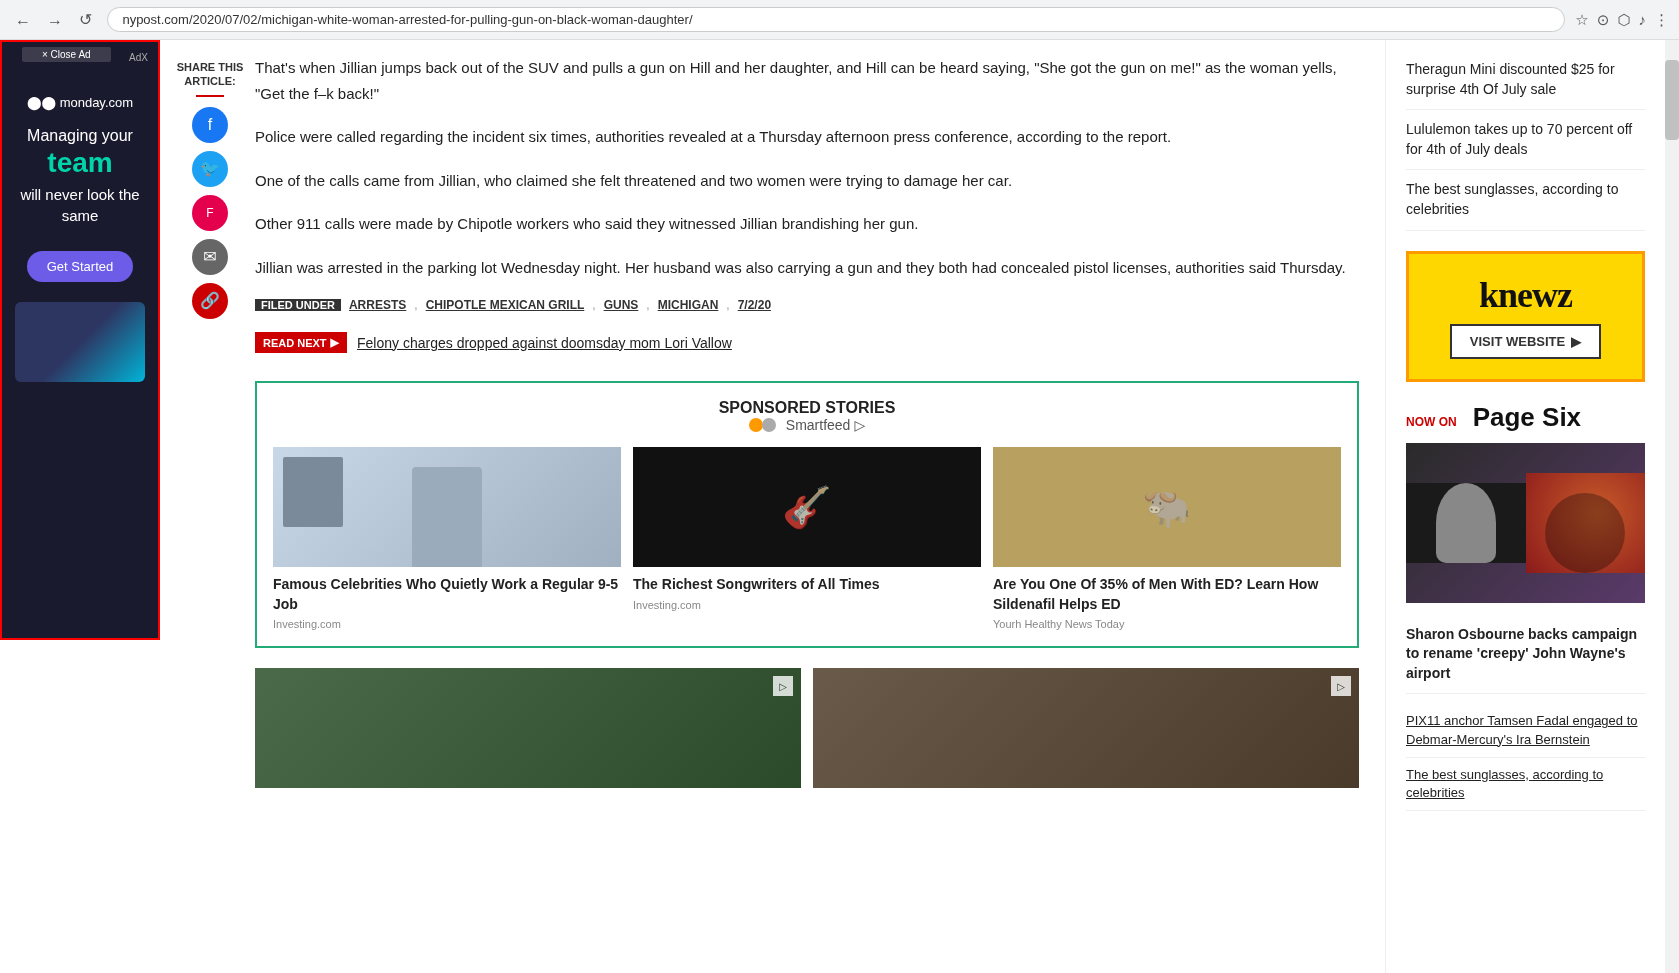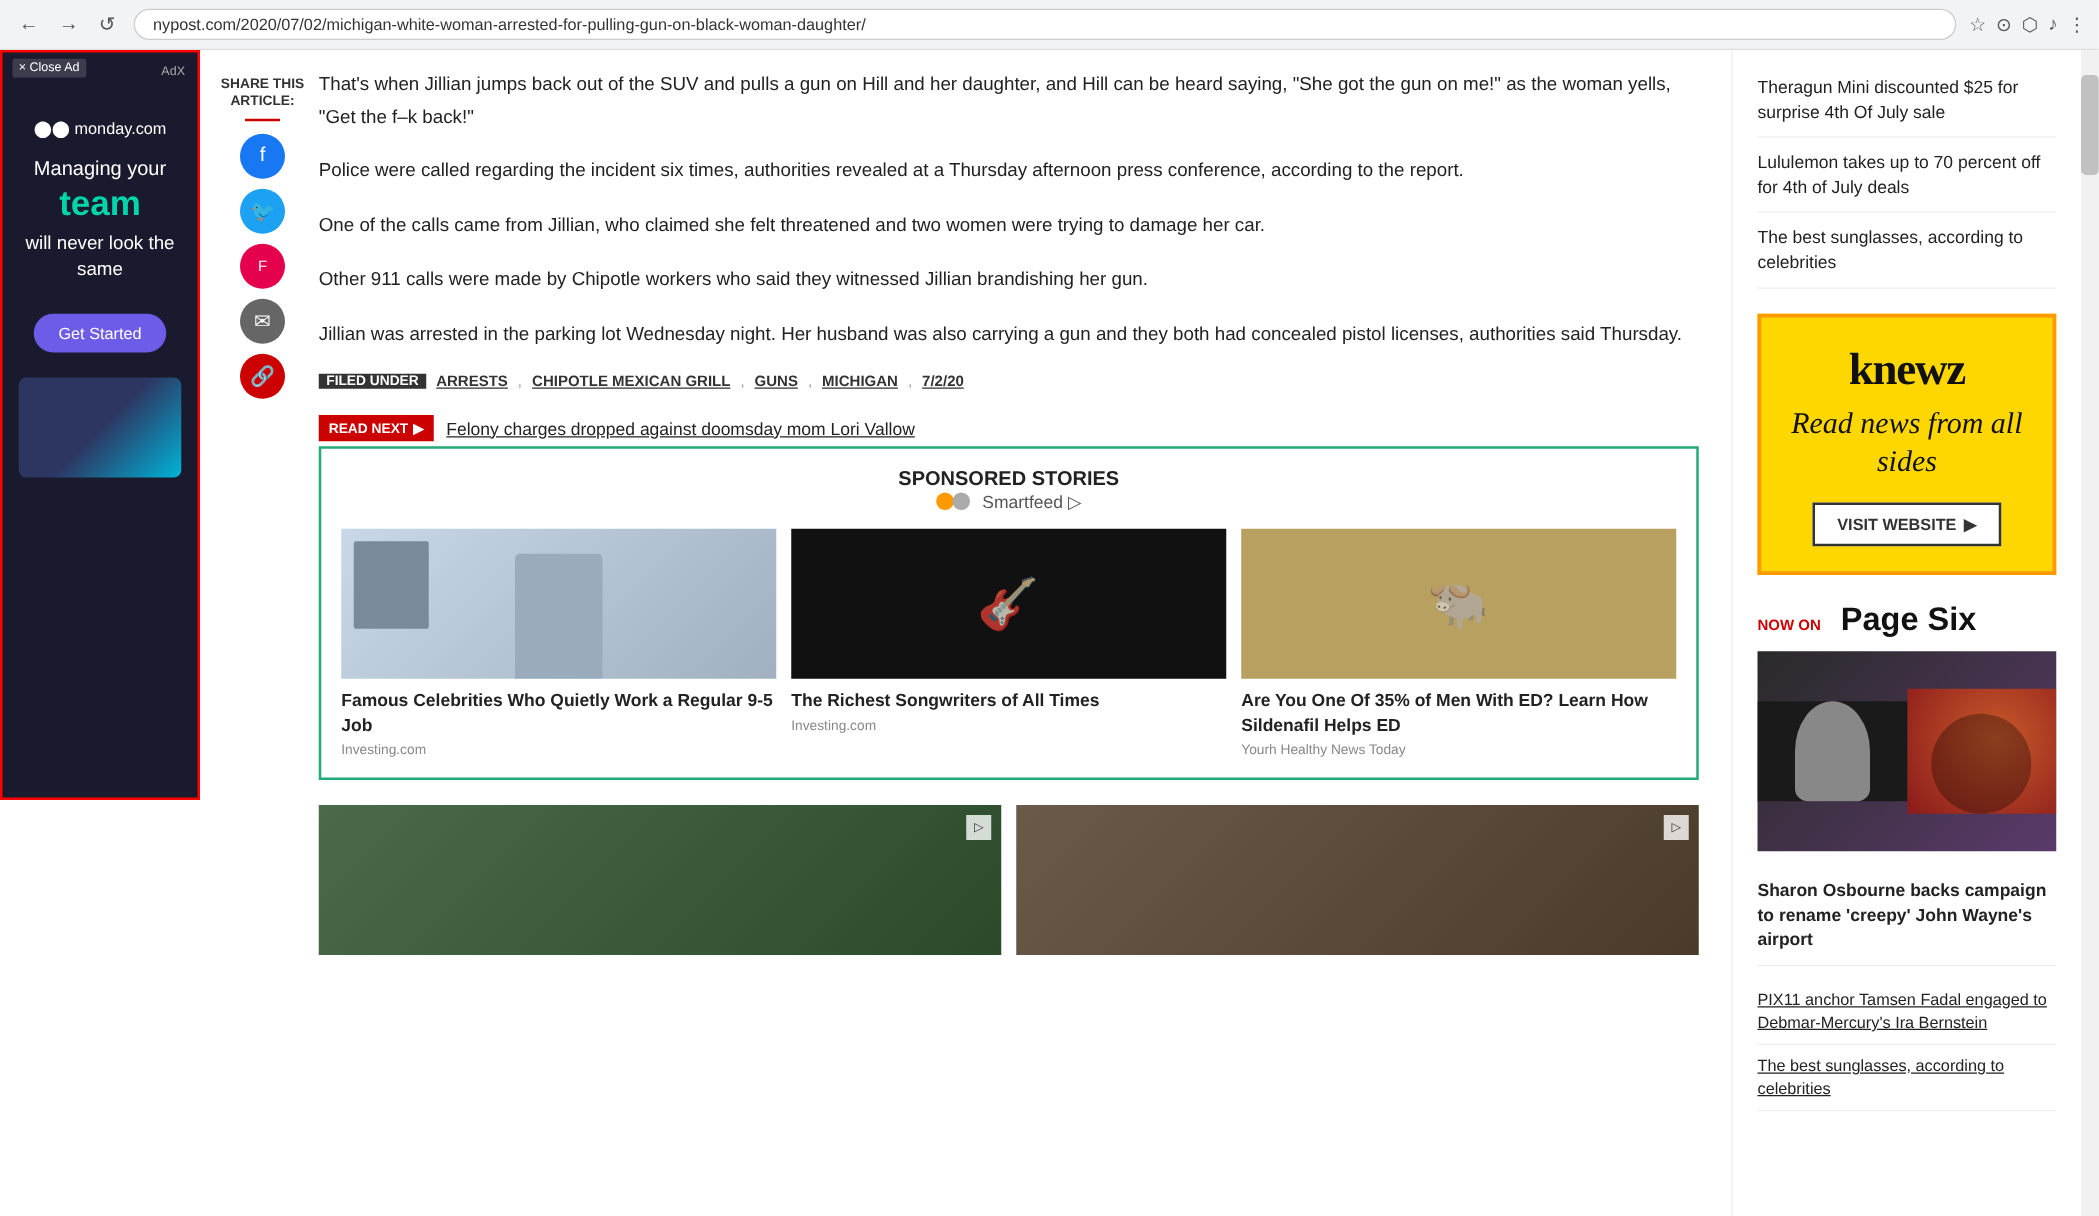--- a/index.html
+++ b/index.html
@@ -18,21 +18,21 @@
 
     .page-layout { display: flex; position: relative; }
 
     
     .left-ad {
       position: fixed; left: 0; top: 40px; width: 160px; height: 600px; z-index: 100;
       border: 2px solid red; background: #1a1a2e;
       display: flex; flex-direction: column; align-items: center; padding: 10px; overflow: hidden;
     }
     .close-ad-btn {
-      position: absolute; top: 5px; left: 8px; background: rgba(255,255,255,0.15); border: none; color: #fff; font-size: 10px; cursor: pointer; padding: 2px 5px; border-radius: 2px;
+      position: absolute; top: 5px; left: 20px; background: rgba(255,255,255,0.15); border: none; color: #fff; font-size: 10px; cursor: pointer; padding: 2px 20px; border-radius: 2px;
     }
     .ad-x-img { font-size: 10px; color: #aaa; align-self: flex-end; margin-bottom: 4px; }
     .monday-logo { color: #fff; font-size: 13px; margin-top: 28px; }
     .ad-headline { color: #fff; font-size: 16px; text-align: center; margin-top: 15px; line-height: 1.4; }
     .ad-team { color: #00d4aa; font-size: 28px; font-weight: bold; }
     .ad-subtext { color: #fff; font-size: 15px; text-align: center; margin-top: 5px; line-height: 1.4; }
     .ad-cta-btn { background: #6c5ce7; color: #fff; border: none; border-radius: 20px; padding: 8px 20px; font-size: 13px; cursor: pointer; margin-top: 25px; }
     .ad-image-placeholder { width: 130px; height: 80px; background: linear-gradient(135deg, #2d3561 50%, #00b4d8); border-radius: 6px; margin-top: 20px; }
     .share-btn { width: 36px; height: 36px; border-radius: 50%; border: none; cursor: pointer; margin-bottom: 8px; display: flex; align-items: center; justify-content: center; font-size: 16px; color: #fff; }
     .share-fb { background: #1877f2; }
@@ -42,21 +42,21 @@
     .share-lk { background: #c00; }
     .article-para { margin-bottom: 18px; font-size: 15px; line-height: 1.7; color: #222; }
 
     
     .filed-under { display: flex; align-items: center; gap: 8px; margin-bottom: 20px; flex-wrap: wrap; }
     .filed-label { background: #333; color: #fff; font-size: 11px; font-weight: bold; padding: 0 6px; text-transform: uppercase; }
     .filed-tag { font-size: 12px; color: #333; text-decoration: underline; font-weight: bold; text-transform: uppercase; }
     .filed-sep { color: #999; font-size: 12px; }
 
     
-    .read-next { display: flex; align-items: center; gap: 10px; margin-bottom: 4px; }
+    .read-next { display: flex; align-items: center; gap: 10px; margin-bottom: 28px; }
     .read-next-badge { background: #c00; color: #fff; font-size: 11px; font-weight: bold; padding: 4px 8px; text-transform: uppercase; display: flex; align-items: center; gap: 4px; }
     .read-next-text { font-size: 14px; color: #222; font-weight: 500; }
 
     
     .sponsored-box { border: 2px solid #2a7; padding: 16px; margin-bottom: 20px; }
     .sponsored-header { display: flex; justify-content: space-between; align-items: center; margin-bottom: 14px; flex-direction: column; }
     .sponsored-title { font-size: 16px; font-weight: bold; text-transform: uppercase; color: #222; }
     .smartfeed-logo { display: flex; align-items: center; gap: 4px; font-size: 14px; color: #555; }
 
     .sponsored-cards { display: flex; gap: 12px; }
@@ -241,21 +241,20 @@
 
   <div class="right-sidebar" style="position:fixed; right:14px; top:40px; overflow-y:auto; height:calc(100vh - 40px); background:#fff;">
     <div class="sidebar-links">
       <a class="sidebar-link" href="#">Theragun Mini discounted $25 for surprise 4th Of July sale</a>
       <a class="sidebar-link" href="#">Lululemon takes up to 70 percent off for 4th of July deals</a>
       <a class="sidebar-link" href="#">The best sunglasses, according to celebrities</a>
     </div>
 
     <div class="knewz-ad">
       <div class="knewz-brand">knewz</div>
-      <div class="knewz-tagline">Read news from all sides</div>
       <button class="knewz-btn">
         <span>VISIT WEBSITE</span>
         <span>▶</span>
       </button>
     </div>
 
     <div>
       <div class="page-six-header">
         <span class="now-on">NOW ON</span>
         <span class="page-six-title">Page Six</span>

